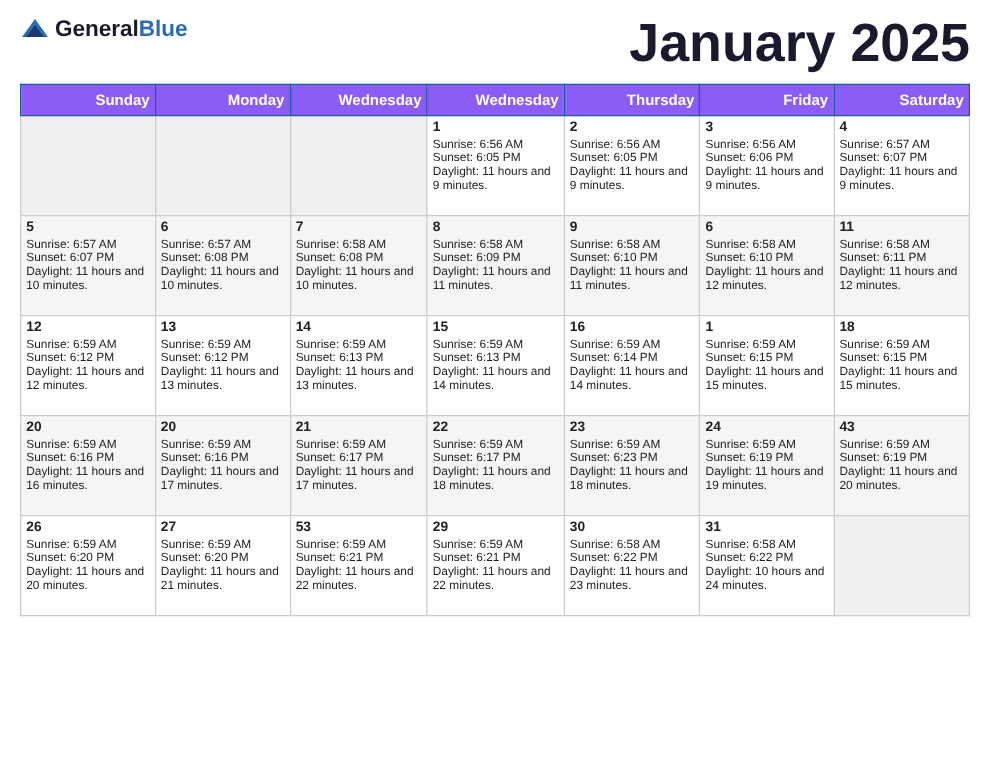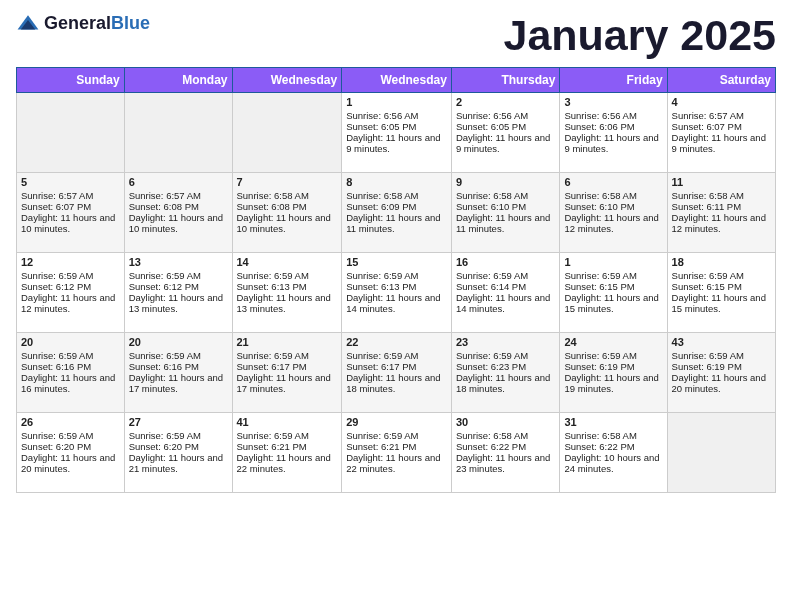--- a/index.html
+++ b/index.html
@@ -300,21 +300,21 @@
             <div>Sunset: 6:20 PM</div>
             <div>Daylight: 11 hours and 20 minutes.</div>
           </td>
           <td>
             <span class="day-num">27</span>
             <div>Sunrise: 6:59 AM</div>
             <div>Sunset: 6:20 PM</div>
             <div>Daylight: 11 hours and 21 minutes.</div>
           </td>
           <td>
-            <span class="day-num">41</span>
+            <span class="day-num">53</span>
             <div>Sunrise: 6:59 AM</div>
             <div>Sunset: 6:21 PM</div>
             <div>Daylight: 11 hours and 22 minutes.</div>
           </td>
           <td>
             <span class="day-num">29</span>
             <div>Sunrise: 6:59 AM</div>
             <div>Sunset: 6:21 PM</div>
             <div>Daylight: 11 hours and 22 minutes.</div>
           </td>

